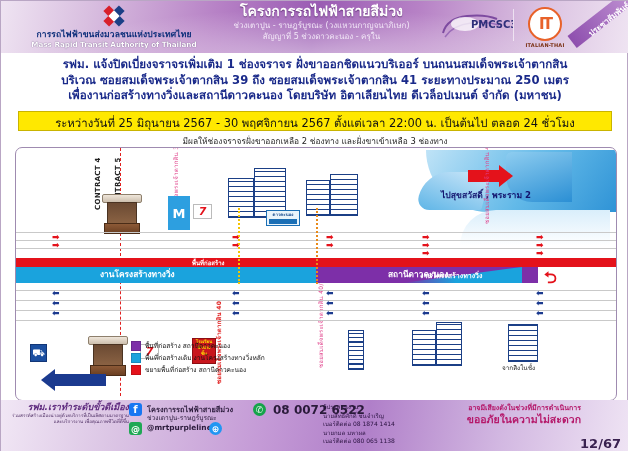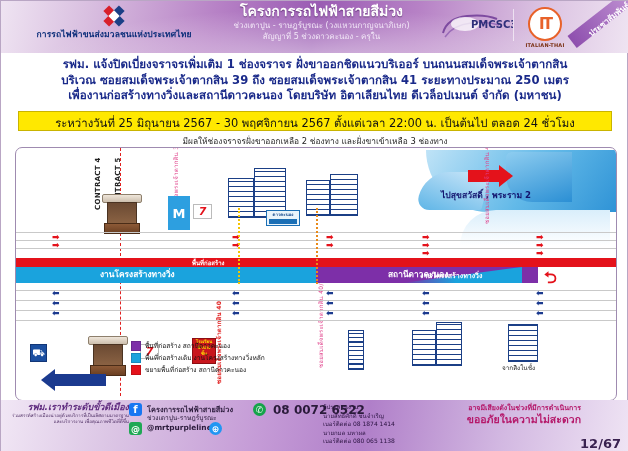--- a/index.html
+++ b/index.html
@@ -180,20 +180,21 @@
           <g transform="translate(21,12)">
             <rect x="-11" y="-4" width="8" height="8" fill="#d81f2a" transform="rotate(45)"></rect>
             <rect x="3" y="-4" width="8" height="8" fill="#1b3f86" transform="rotate(45)"></rect>
             <rect x="-4" y="-11" width="8" height="8" fill="#1b3f86" transform="rotate(45)"></rect>
             <rect x="-4" y="3" width="8" height="8" fill="#d81f2a" transform="rotate(45)"></rect>
             <rect x="-4" y="-4" width="8" height="8" fill="#ffffff" transform="rotate(45)"></rect>
           </g>
         </svg>
       </div>
       <div class="mrta-name-th">การรถไฟฟ้าขนส่งมวลชนแห่งประเทศไทย</div>
+      <div class="mrta-name-en">Mass Rapid Transit Authority of Thailand</div>
     </div>
 
     <div class="proj-block">
       <div class="proj-t1">โครงการรถไฟฟ้าสายสีม่วง</div>
       <div class="proj-t2">ช่วงเตาปูน - ราษฎร์บูรณะ (วงแหวนกาญจนาภิเษก)</div>
       <div class="proj-t3">สัญญาที่ 5 ช่วงดาวคะนอง - ครุใน</div>
     </div>
 
     <div class="logo-pmc">
       <svg width="72" height="34" viewBox="0 0 72 34">

